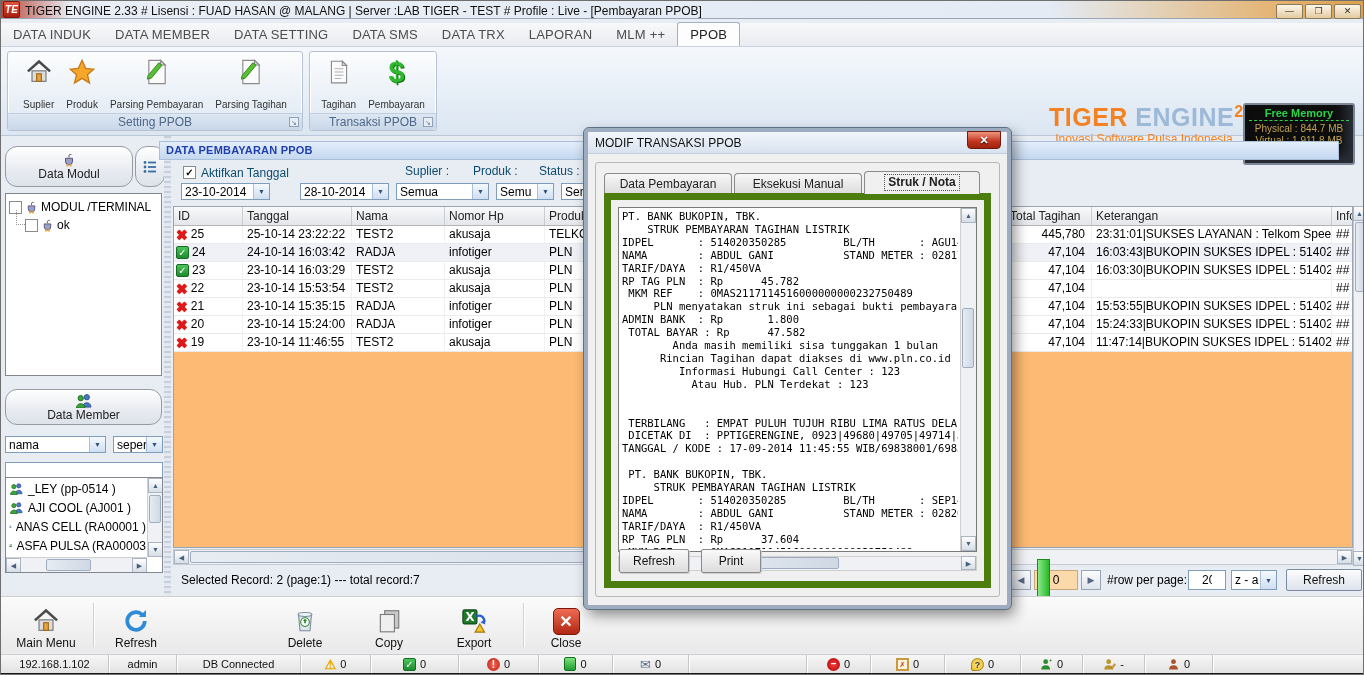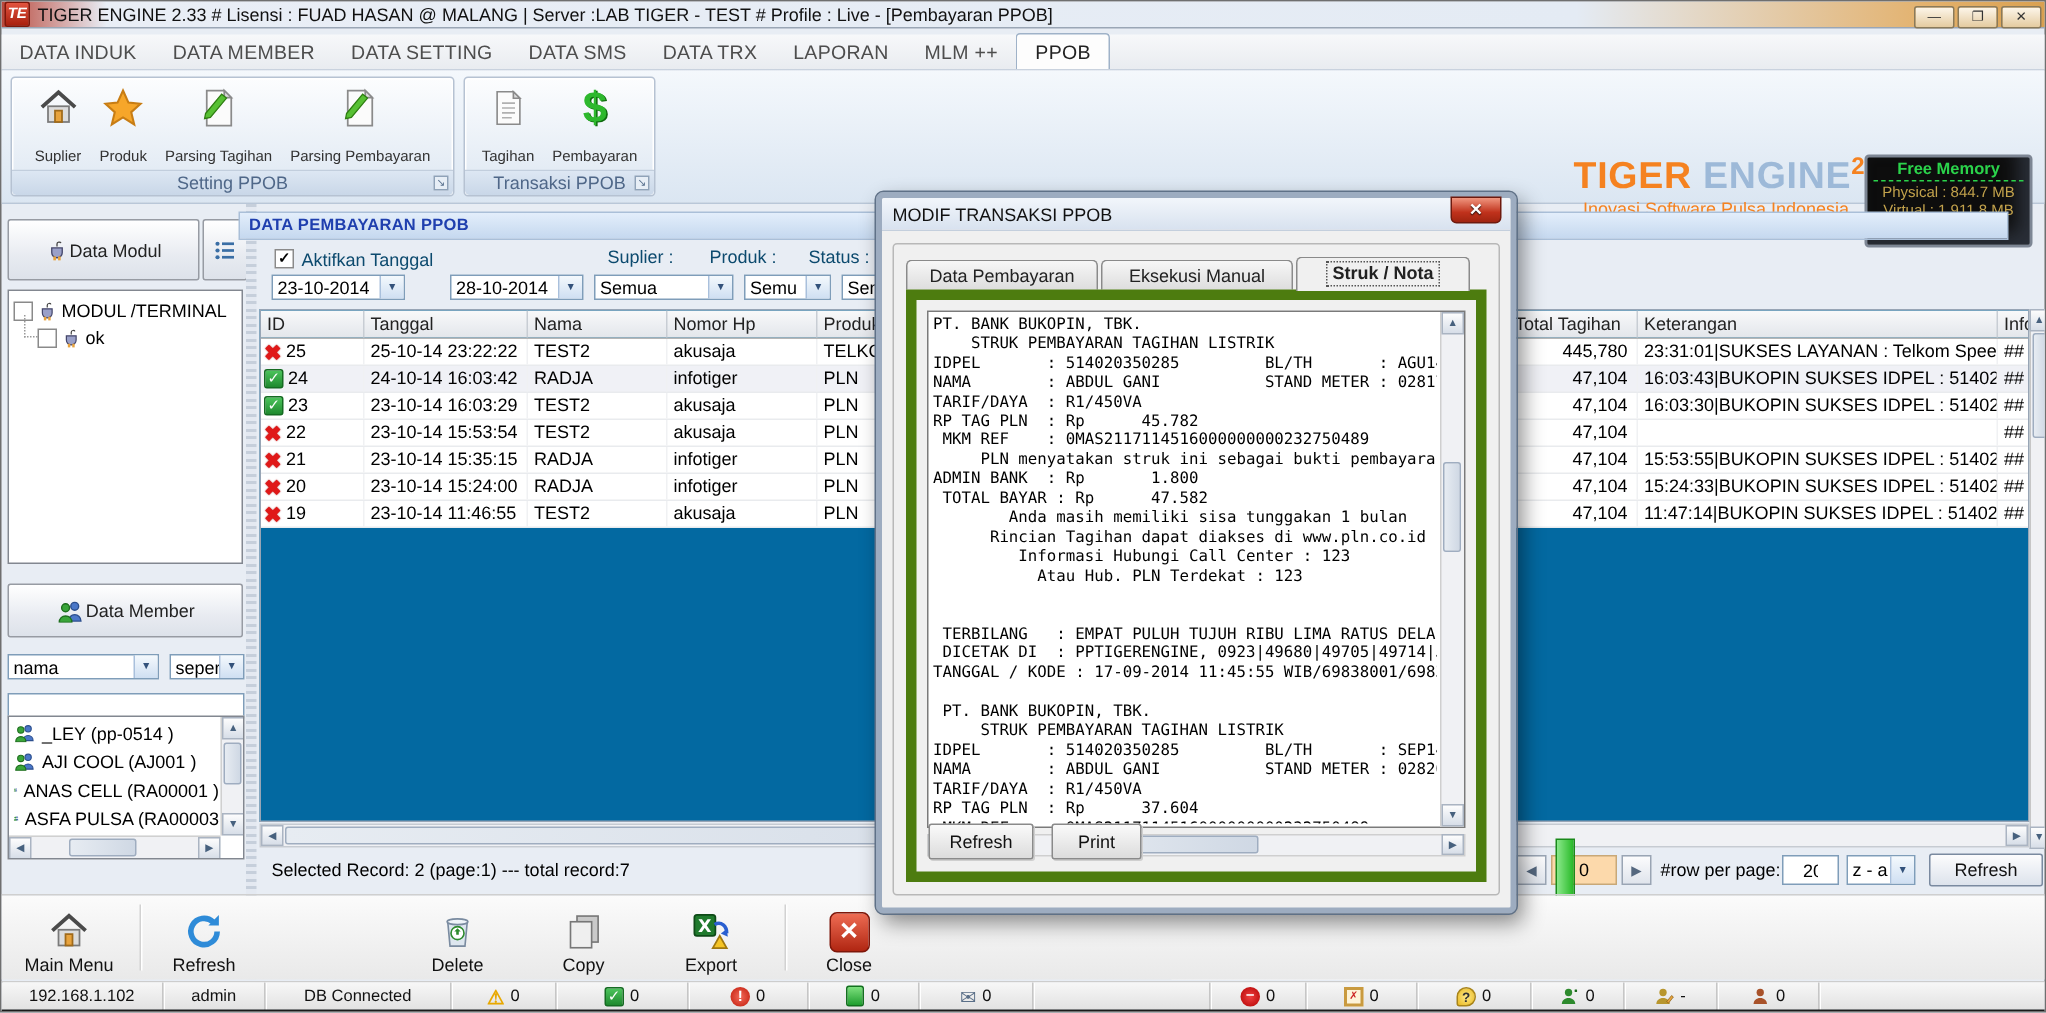--- a/index.html
+++ b/index.html
@@ -3,21 +3,21 @@
 <meta charset="utf-8">
 <style>
 *{margin:0;padding:0;box-sizing:border-box}
 html,body{width:1364px;height:675px}
 body{position:relative;font-family:"Liberation Sans",sans-serif;font-size:12px;color:#000;
      background:#e8edf4;overflow:hidden;border:1px solid #6f6f6f}
 
 
 .titlebar{position:absolute;left:0;top:0;width:1364px;height:18px;
   background:linear-gradient(to right,#b8473a 0,#e9eef6 70px,#e4ebf4 1050px,#e3b06a 1290px,#d9a050 1364px);
-  display:flex;align-items:center;border-bottom:1px solid #9aa6b5}
+  display:flex;align-items:flex-end;border-bottom:1px solid #9aa6b5}
 .app-icon{width:17px;height:17px;margin:0 5px 0 2px;background:linear-gradient(#e2543f,#a81f0e);
   border:1px solid #7e170a;border-radius:2px;color:#fff;font-size:10px;font-style:italic;font-weight:bold;
   display:flex;align-items:center;justify-content:center}
 .title-text{font-size:12px;color:#111;white-space:nowrap}
 .winbtns{position:absolute;right:4px;top:3px;display:flex;gap:2px}
 .winbtn{width:27px;height:15px;border:1px solid #8a7a5a;border-radius:2px;
   background:linear-gradient(#fdf6ea,#e4cba0);font-size:9px;line-height:13px;text-align:center;color:#333}
 
 
 .menubar{position:absolute;left:0;top:22px;width:1364px;height:24px;
@@ -45,22 +45,22 @@
 .logo-line .t{color:#f58220}.logo-line .e{color:#9db9d8}.logo-line .two{color:#f58220;font-size:16px;vertical-align:super}
 .tagline{font-size:12px;color:#f58220;margin-top:0}
 .memory{position:absolute;left:1242px;top:56px;width:112px;height:62px;background:#0d0d0d;
   border:2px solid #7d8694;border-radius:3px;text-align:center;font-size:10px;padding-top:2px;
   box-shadow:inset -8px -8px 12px #2a2f38}
 .memory .mt{color:#2bd34b;font-weight:bold;font-size:11px;border-bottom:1px dashed #2bd34b;padding-bottom:1px;margin:0 4px 2px}
 .memory .ml{color:#c2a24c;line-height:12px}
 .memory .tm{color:#2bd34b;line-height:13px}
 
 
-.side-btn{position:absolute;border:1px solid #979ba3;border-radius:2px;
-  background:linear-gradient(#ffffff,#e8ebf1 60%,#dde2ea);display:flex;flex-direction:row;
+.side-btn{position:absolute;border:1px solid #979ba3;border-radius:12px;
+  background:linear-gradient(#ffffff,#e8ebf1 60%,#dde2ea);display:flex;flex-direction:column;
   align-items:center;justify-content:center;font-size:12px;color:#222}
 .tree-panel{position:absolute;left:4px;top:192px;width:157px;height:183px;background:#fff;border:1px solid #828790;padding:4px 3px;overflow:hidden}
 .tree-row{display:flex;align-items:center;gap:3px;height:18px;white-space:nowrap}
 .tree-row.child{padding-left:16px;position:relative}
 .tree-row.child::before{content:"";position:absolute;left:7px;top:-6px;width:8px;height:14px;
   border-left:1px dotted #999;border-bottom:1px dotted #999}
 .cb{width:13px;height:13px;border:1px solid #8a8a8a;background:#fff;flex:none;font-size:10px;line-height:11px;text-align:center;font-weight:bold}
 .splitter{position:absolute;left:163px;top:135px;width:7px;height:517px;
   background:repeating-linear-gradient(180deg,#c6cfdb 0 2px,#e4e9f1 2px 5px)}
 
@@ -78,21 +78,21 @@
 .sbtn{position:absolute;width:15px;height:15px;background:linear-gradient(#fdfdfd,#d7dee8);
   border:1px solid #aab4c2;font-size:7px;color:#47617e;text-align:center;line-height:13px}
 .sthumb{position:absolute;background:linear-gradient(90deg,#e7ecf2,#cfd8e4);border:1px solid #9fadc0;border-radius:2px}
 
 
 .caption{position:absolute;left:158px;top:140px;width:1180px;height:19px;
   background:linear-gradient(#e3eefb,#c5d8ef);border:1px solid #aabfd8;
   font-weight:bold;font-size:11px;color:#1f3fae;line-height:17px;padding-left:6px;letter-spacing:.2px}
 .filterzone{position:absolute;left:172px;top:159px;width:1180px;height:45px}
 .flabel{position:absolute;font-size:12px;color:#0c4a6e;white-space:nowrap}
-.grid{position:absolute;left:172px;top:205px;width:1180px;height:342px;background:#0369a1;border:1px solid #98a5b5;overflow:hidden}
+.grid{position:absolute;left:172px;top:205px;width:1180px;height:342px;background:#fdba74;border:1px solid #98a5b5;overflow:hidden}
 .thead{display:flex;height:19px;background:linear-gradient(#f8f9fa,#e3e6eb);border-bottom:1px solid #b5b5b5}
 .th{font-size:12px;color:#222;padding:0 4px;line-height:18px;border-right:1px solid #c8cdd4;overflow:hidden;white-space:nowrap;flex:none}
 .trow{display:flex;height:18px;border-bottom:1px solid #e9ebee;background:#fff}
 .trow.sel{background:#f0f1f6}
 .c{font-size:12px;line-height:17px;padding:0 4px;border-right:1px solid #f0f1f3;overflow:hidden;white-space:nowrap;flex:none}
 .w-id{width:69px}.w-tgl{width:109px}.w-nama{width:93px}.w-hp{width:100px}.w-prod{width:461px}
 .w-tot{width:86px}.w-ket{width:240px}.w-info{width:22px}
 .c.w-tot{text-align:right;padding-right:6px}
 .c.w-id{display:flex;align-items:center;gap:3px;padding-left:2px}
 .st{flex:none;display:inline-block}
@@ -207,29 +207,29 @@
             <path d="M12 2l3.1 6.9L22 9.6l-5.3 4.8 1.7 7L12 17.4l-6.4 4 1.7-7L2 9.6l6.9-.7z" fill="#f6a62a" stroke="#c87d14" stroke-width="1.2"></path>
           </svg>
         <span class="lbl">Produk</span>
       </div>
       <div class="rbtn">
         <svg width="28" height="28" viewBox="0 0 24 24">
             <path d="M5 2h10l4 4v16H5z" fill="#fbfbfb" stroke="#8a8a8a"></path>
             <path d="M15 2l4 4h-4z" fill="#dcdcdc" stroke="#8a8a8a"></path>
             <path d="M6 19.5L16 7.5l3 2.4-10 12-3.6.8z" fill="#57c033" stroke="#2d7d10" stroke-width=".8" transform="translate(-1.2 -2.8) scale(.92)"></path>
           </svg>
-        <span class="lbl">Parsing Tagihan</span>
+        <span class="lbl">Parsing Pembayaran</span>
       </div>
       <div class="rbtn">
         <svg width="28" height="28" viewBox="0 0 24 24">
             <path d="M5 2h10l4 4v16H5z" fill="#fbfbfb" stroke="#8a8a8a"></path>
             <path d="M15 2l4 4h-4z" fill="#dcdcdc" stroke="#8a8a8a"></path>
             <path d="M6 19.5L16 7.5l3 2.4-10 12-3.6.8z" fill="#57c033" stroke="#2d7d10" stroke-width=".8" transform="translate(-1.2 -2.8) scale(.92)"></path>
           </svg>
-        <span class="lbl">Parsing Pembayaran</span>
+        <span class="lbl">Parsing Tagihan</span>
       </div>
     </div>
     <div class="rgroup-label">
       <span>Setting PPOB</span>
       <span class="launcher">↘</span>
     </div>
   </div>
 
   <div class="rgroup" style="left:308px;width:128px">
     <div class="rgroup-body">

